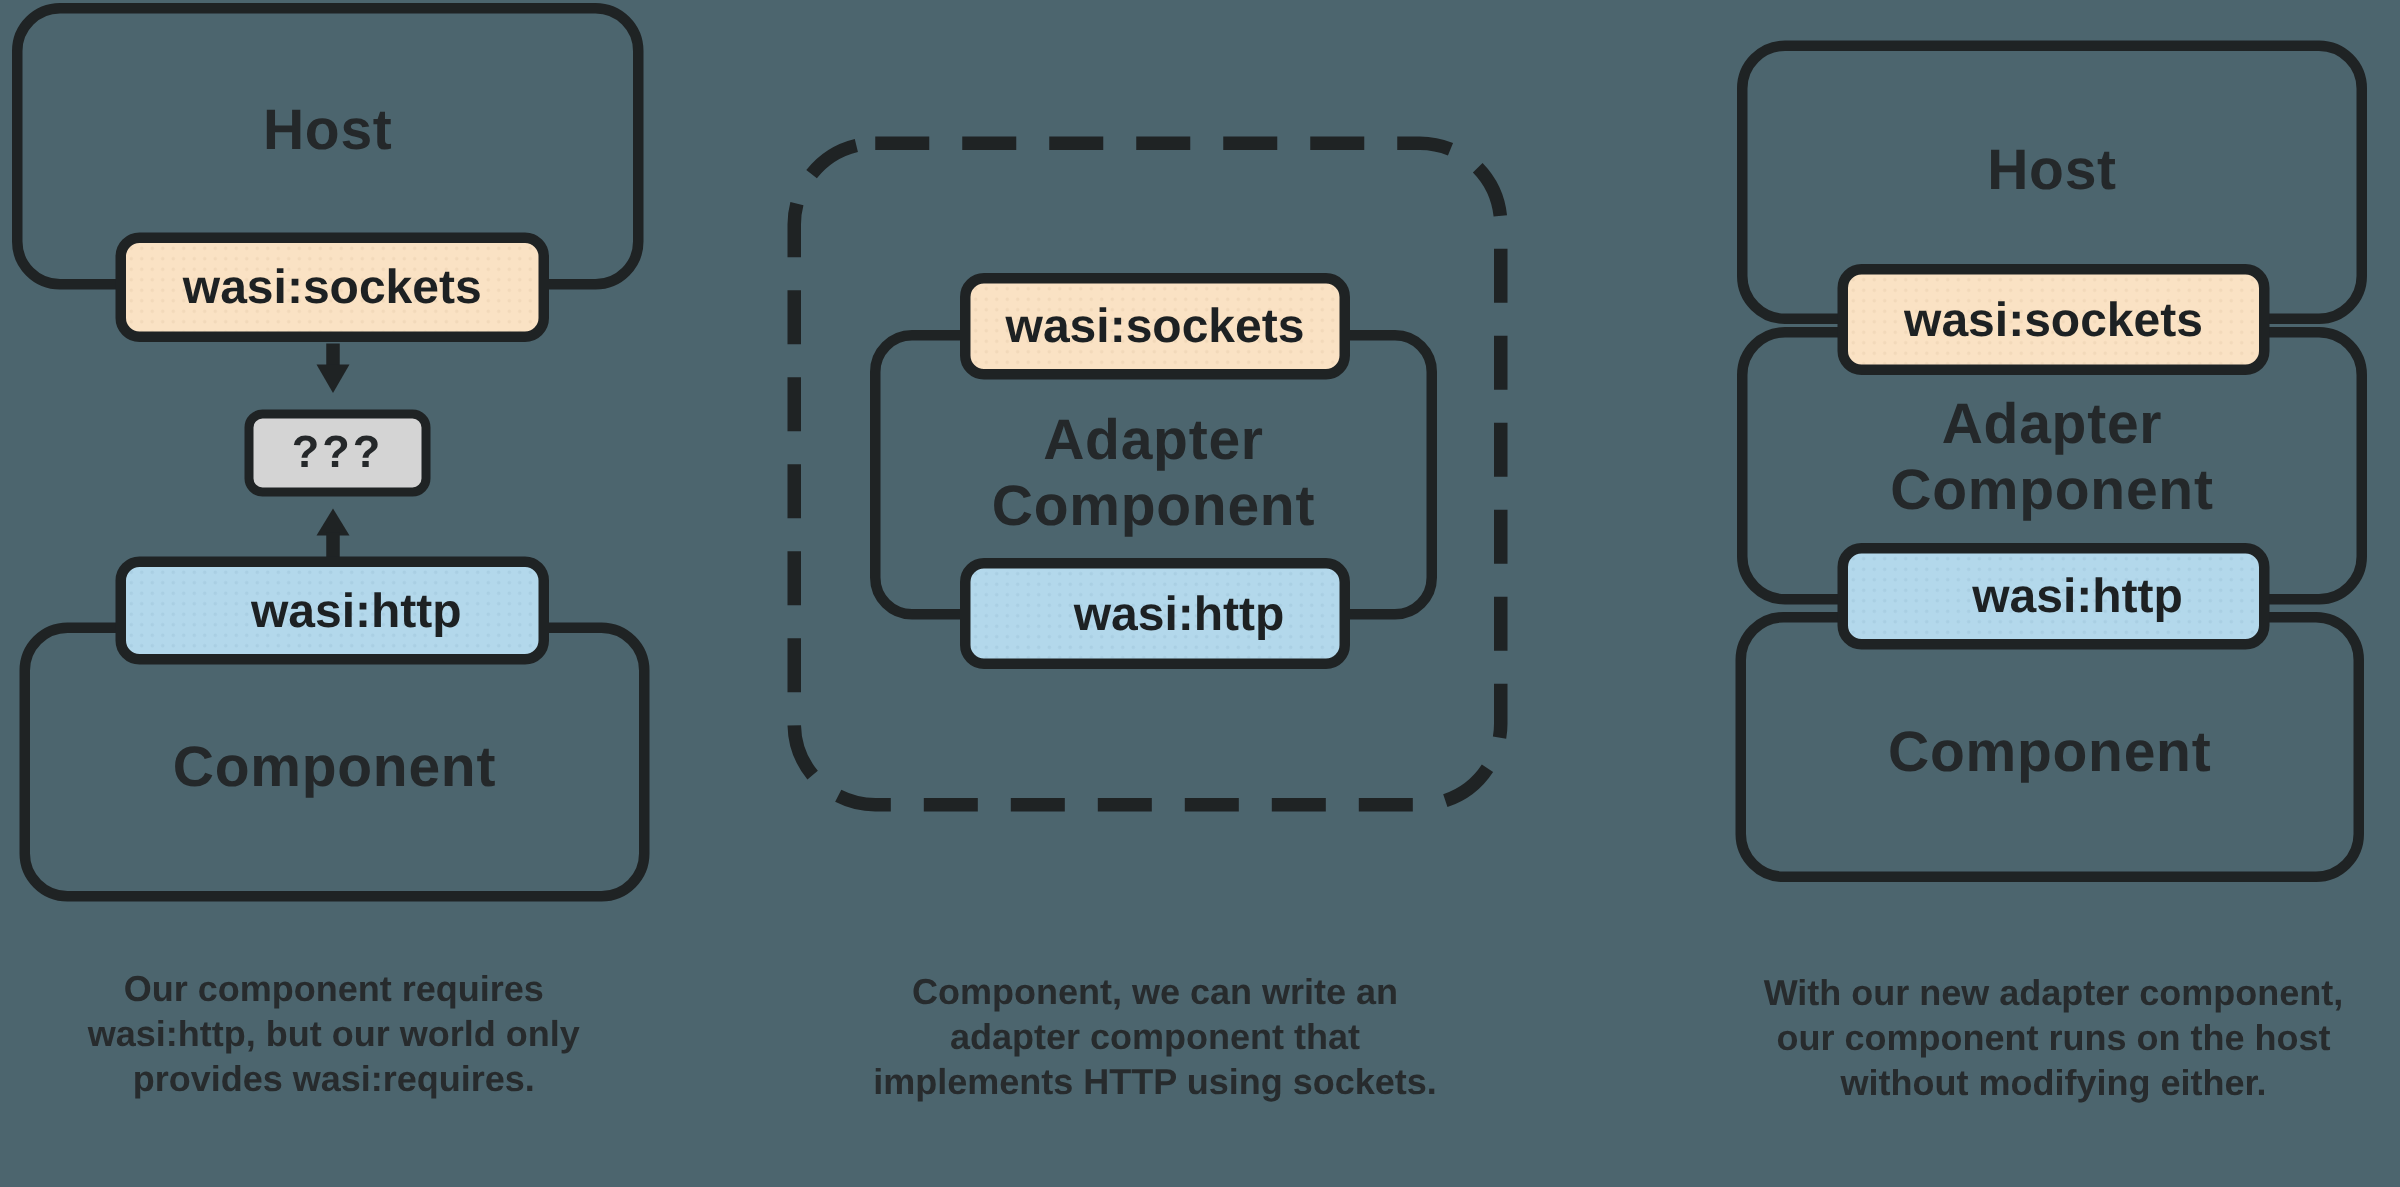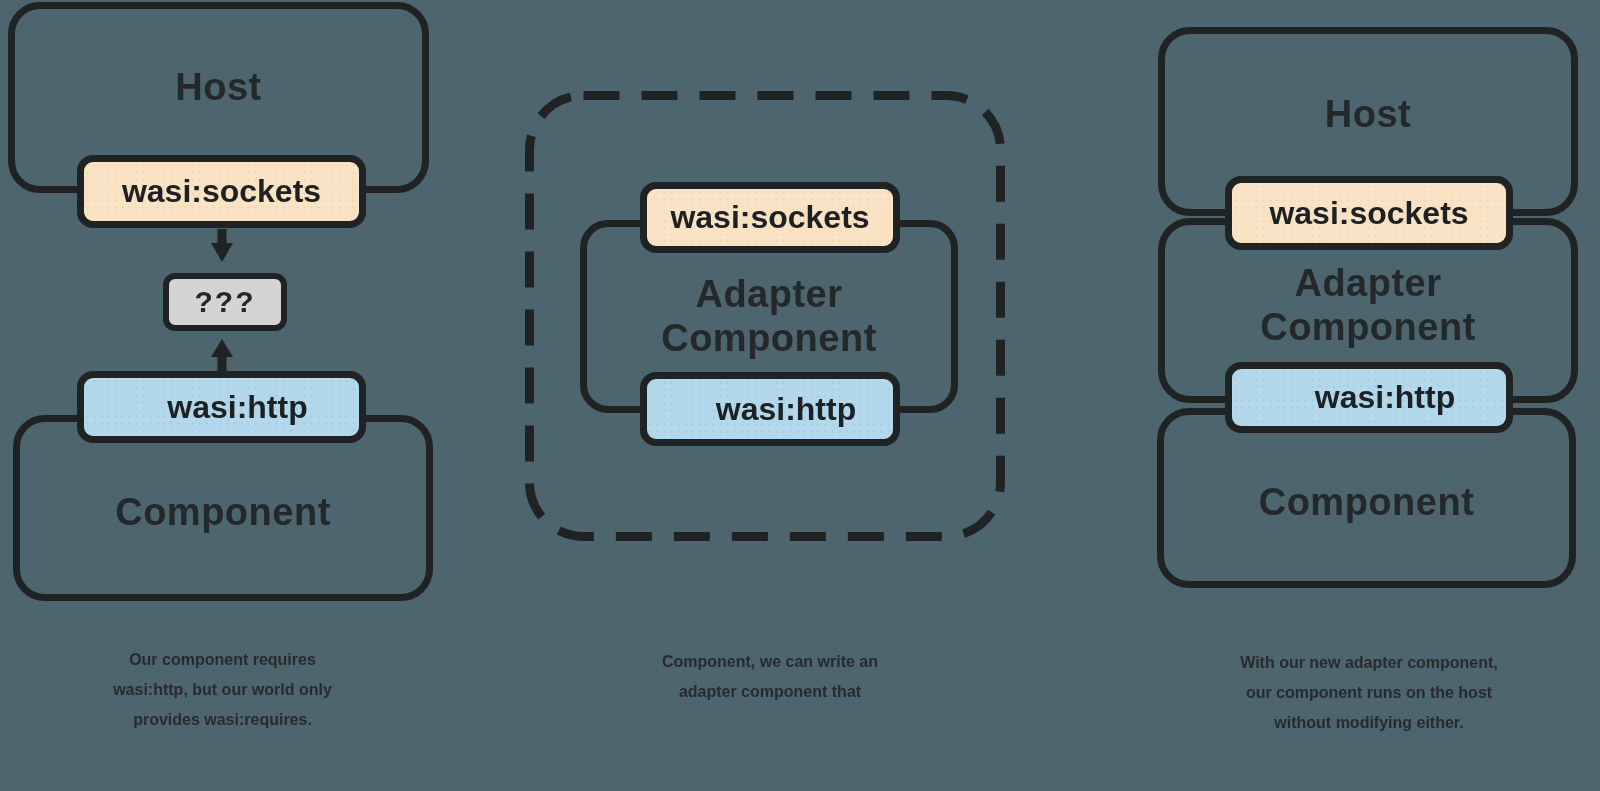--- a/index.html
+++ b/index.html
@@ -71,21 +71,21 @@
     z-index:2;
   }
   .arrow{position:absolute;z-index:1;}
   .arrow svg line{stroke:var(--stroke,#1F2324);}
   .arrow svg polygon{fill:var(--stroke,#1F2324);}
   .dashed-frame{position:absolute;z-index:0;}
   .dashed-frame svg rect{stroke:var(--stroke,#1F2324);}
   .caption{
     position:absolute;
     text-align:center;
-    font-size:16px;
+    font-size:24px;
     line-height:30px;
     font-weight:700;
     color:#272B2D;
     z-index:3;
   }
 </style>
 </head>
 <body>
 
 <div class="stage">
@@ -148,20 +148,21 @@
       <div>Component</div>
     </div>
 
     <div class="badge badge-http" style="left:140px;top:372px;width:260px;height:74px;">
       <span>wasi:http</span>
     </div>
 
     <div class="caption" style="left:20px;width:500px;top:647px;">
       <div>Component, we can write an</div>
       <div>adapter component that</div>
+      <div>implements HTTP using sockets.</div>
     </div>
   </div>
 
   <div class="panel" style="left:1130px;width:478px;">
     <div class="box" style="left:28px;top:27px;width:420px;height:189px;"></div>
     <div class="heading" style="left:28px;width:420px;top:92px;">Host</div>
 
     <div class="box" style="left:28px;top:218px;width:420px;height:185px;"></div>
     <div class="heading" style="left:28px;width:420px;top:261px;">
       <div>Adapter</div>

